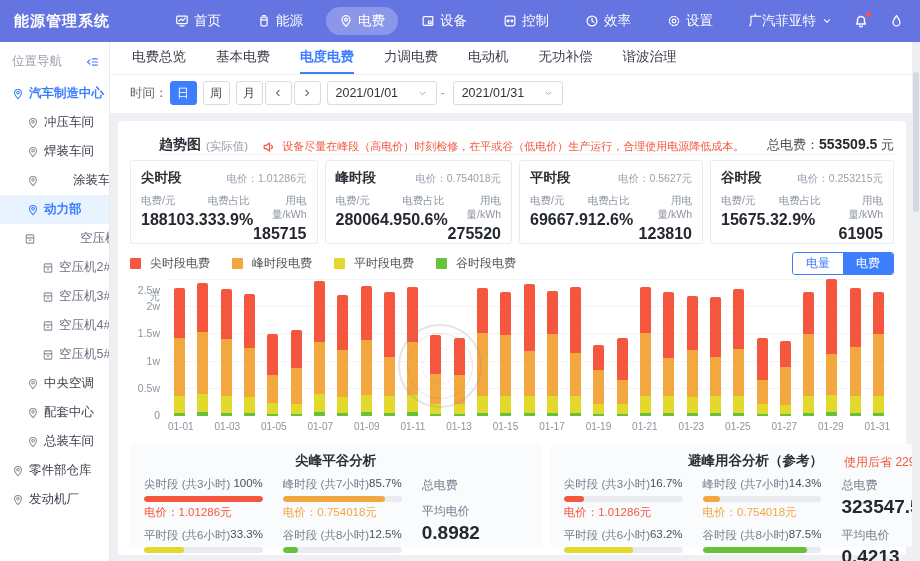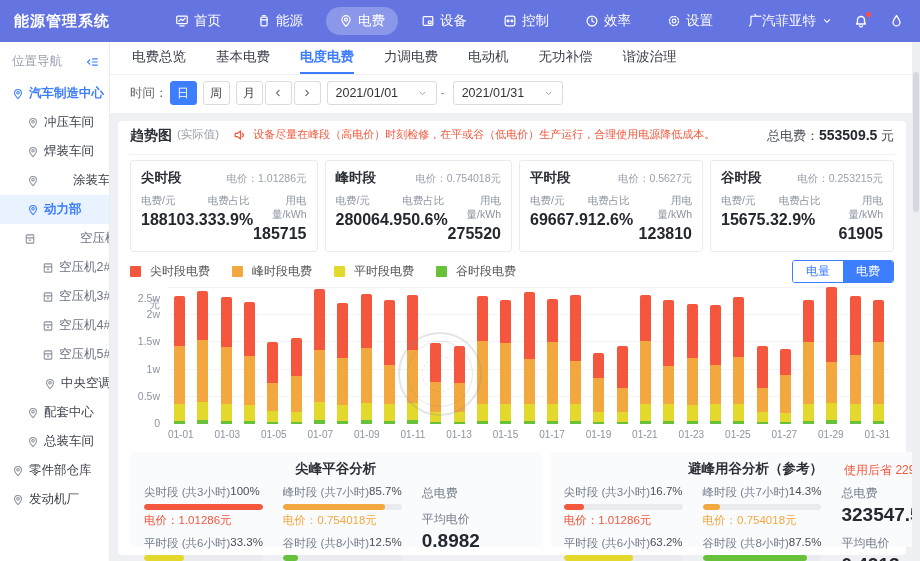--- a/index.html
+++ b/index.html
@@ -47,31 +47,31 @@
   .sq { width:27px; height:24px; border:1px solid #d9dce3; background:#fff; border-radius:3px; display:flex; align-items:center; justify-content:center; font-size:12px; color:#444; cursor:pointer; font-family:inherit; }
   .sq.active { background:#3d7eff; border-color:#3d7eff; color:#fff; }
   .sq .icn { width:12px; height:12px; color:#555; }
   .date-select { display:flex; align-items:center; justify-content:space-between; width:110px; height:24px; border:1px solid #d9dce3; border-radius:3px; background:#fff; padding:0 8px; color:#333; cursor:pointer; margin-left:4px; }
   .date-select .icn { width:11px; height:11px; color:#9aa1ad; }
   .sep { color:#999; margin:0 2px; }
 
   
   .content { flex:1; padding:8px 14px 6px 8px; overflow:hidden; }
   .card { background:#fff; border-radius:4px; height:100%; padding:6px 12px 8px; display:flex; flex-direction:column; }
-  .card-header { display:flex; align-items:flex-start; height:28px; border-bottom:1px solid #f0f1f4; }
+  .card-header { display:flex; align-items:flex-end; height:28px; border-bottom:1px solid #f0f1f4;margin-left:29px; }
   .card-title { font-size:14px; font-weight:700; color:#2b2f36; }
   .card-sub { font-size:11.5px; color:#9aa1ad; margin-left:5px; }
   .notice { flex:1; display:flex; align-items:center; gap:6px; margin:0 14px; color:#f4573d; font-size:11px; white-space:nowrap; overflow:hidden; }
   .notice .icn { width:14px; height:14px; flex-shrink:0; }
   .total { margin-left:auto; font-size:13px; color:#4a4f58; white-space:nowrap; }
   .total b { font-size:14px; color:#24282f; }
 
   
   .stat-row { display:flex; gap:7px; margin-top:5px; }
-  .stat-card { flex:1; border:1px solid #e9ebf0; border-radius:3px; padding:8px 10px 8px; }
+  .stat-card { flex:1; border:1px solid #e9ebf0; border-radius:3px; padding:8px 10px 0; }
   .stat-head { display:flex; justify-content:space-between; align-items:baseline; }
   .stat-name { font-size:13.5px; font-weight:700; color:#2b2f36; }
   .stat-price { font-size:10.5px; color:#9aa1ad; }
   .stat-cols { display:flex; margin-top:7px; }
   .stat-col { flex:1; }
   .stat-col .lbl { font-size:10.5px; color:#8b93a0; }
   .stat-col .val { font-size:16px; font-weight:700; color:#24282f; margin-top:3px; }
   .stat-col.r { text-align:right; }
 
   
@@ -98,21 +98,21 @@
   .seal i { position:absolute; inset:7px; border:1px solid rgba(135,135,145,.20); border-radius:50%; display:block; }
   .seal i::after { content:""; position:absolute; inset:14px; border:1px dashed rgba(135,135,145,.18); border-radius:50%; }
 
   
   .analysis { display:flex; gap:8px; margin-top:8px; flex:1; min-height:0; }
   .panel { flex:1; background:#fafbfd; border-radius:4px; padding:8px 14px 8px; position:relative; }
   .panel-title { text-align:center; font-size:13.5px; font-weight:700; color:#2b2f36; }
   .savings { position:absolute; right:14px; top:10px; font-size:12px; color:#f4573d; }
   .panel-grid { display:flex; gap:20px; margin-top:7px; }
   .pcol { flex:1; display:flex; flex-direction:column; gap:8px; min-width:0; }
-  .pitem .head { display:flex; font-size:11.5px; color:#767e8b; white-space:nowrap; }
+  .pitem .head { display:flex; justify-content:space-between; font-size:11.5px; color:#767e8b; white-space:nowrap; }
   .pitem .head .pct { color:#4a4f58; }
   .track { height:6px; background:#e9ebee; border-radius:3px; margin:4px 0 3px; overflow:hidden; }
   .fill { height:100%; border-radius:3px; }
   .pprice { font-size:11.5px; white-space:nowrap; }
   .tcol { width:106px; flex-shrink:0; display:flex; flex-direction:column; gap:9px; }
   .tblock .lbl { font-size:12px; color:#767e8b; }
   .tblock .val { font-size:19px; font-weight:700; color:#24282f; margin-top:2px; }
   .tblock .unit { font-size:11px; font-weight:400; color:#555; margin-left:2px; }
 
   
@@ -313,21 +313,21 @@
         <div class="tree-item lvl2" style="padding-left: 42px;">
           <span class="icn">
             <svg viewBox="0 0 16 16" fill="none" stroke="currentColor" stroke-width="1.4" stroke-linecap="round" stroke-linejoin="round">
               <rect x="3" y="2.5" width="10" height="11" rx="1"></rect>
               <path d="M3 6.5h10"></path>
               <path d="M7 9.5h2"></path>
             </svg>
           </span>
           <span>空压机5#</span>
         </div>
-        <div class="tree-item" style="padding-left: 44px;">
+        <div class="tree-item" style="padding-left: 27px;">
           <span class="icn">
             <svg viewBox="0 0 16 16" fill="none" stroke="currentColor" stroke-width="1.4" stroke-linecap="round" stroke-linejoin="round">
               <path d="M8 14.2C10.9 11 12.6 8.7 12.6 6.5a4.6 4.6 0 1 0-9.2 0C3.4 8.7 5.1 11 8 14.2z"></path>
               <circle cx="8" cy="6.4" r="1.7"></circle>
             </svg>
           </span>
           <span>中央空调</span>
         </div>
         <div class="tree-item" style="padding-left: 27px;">
           <span class="icn">

